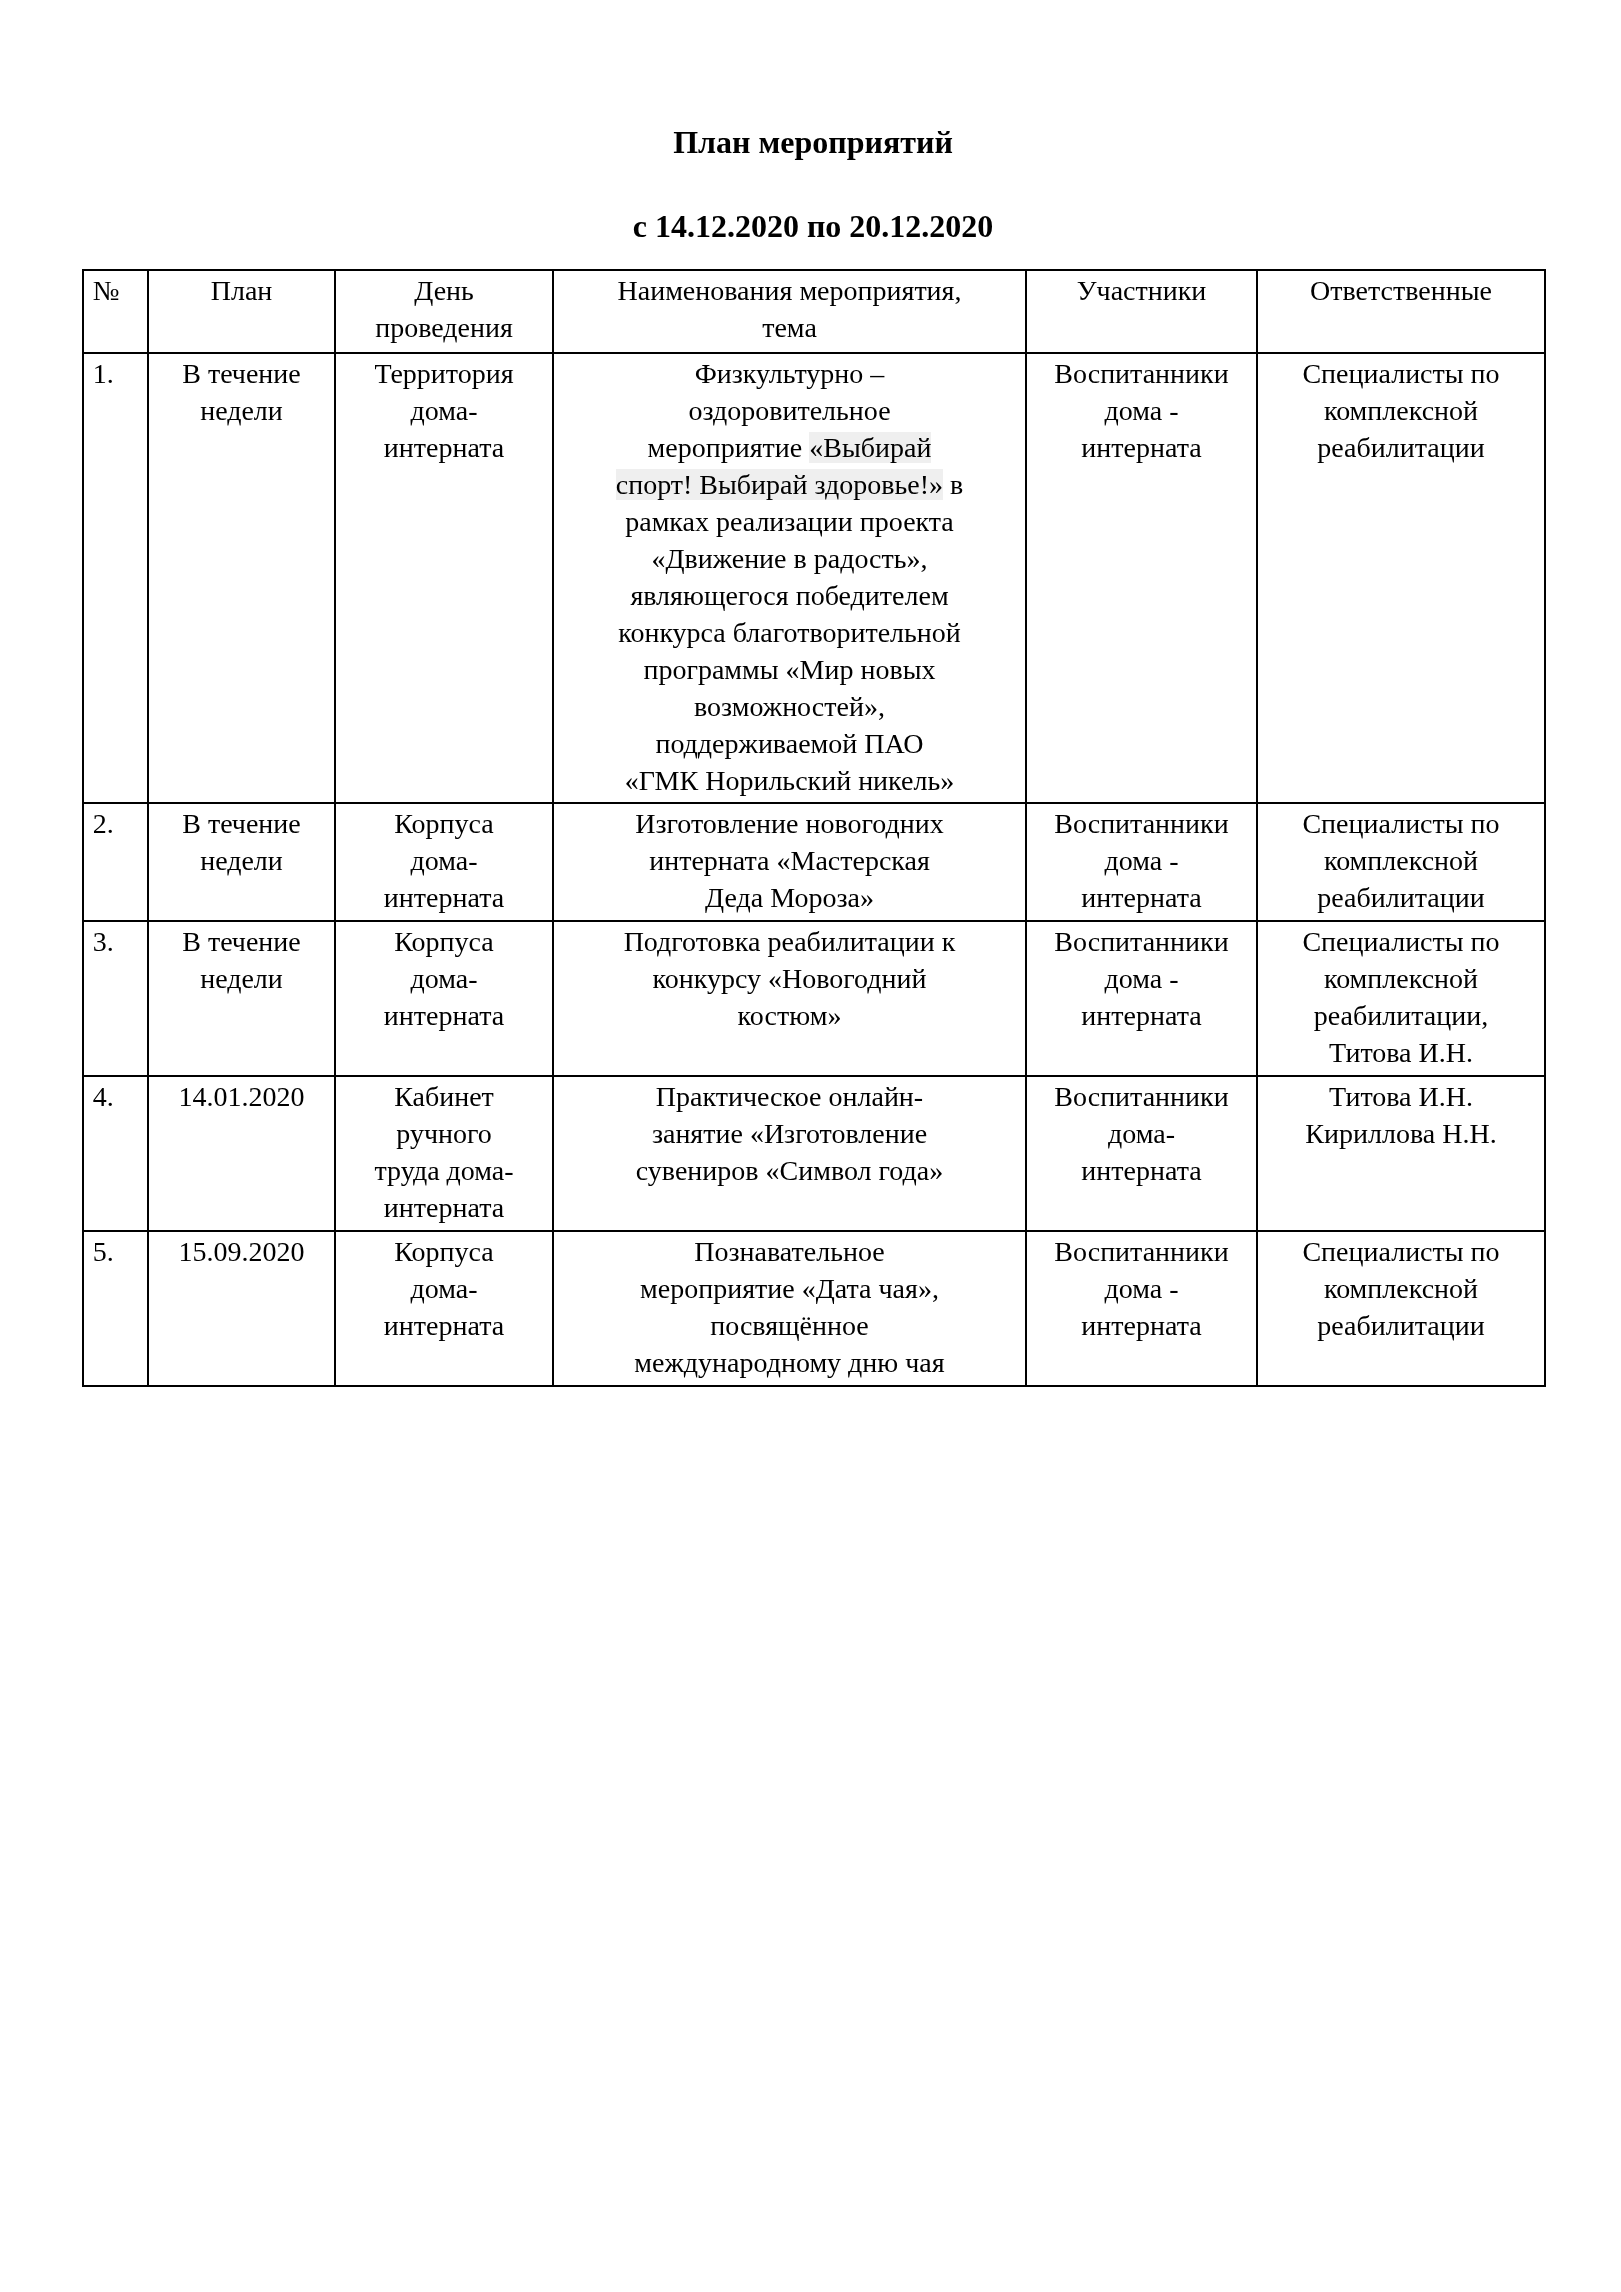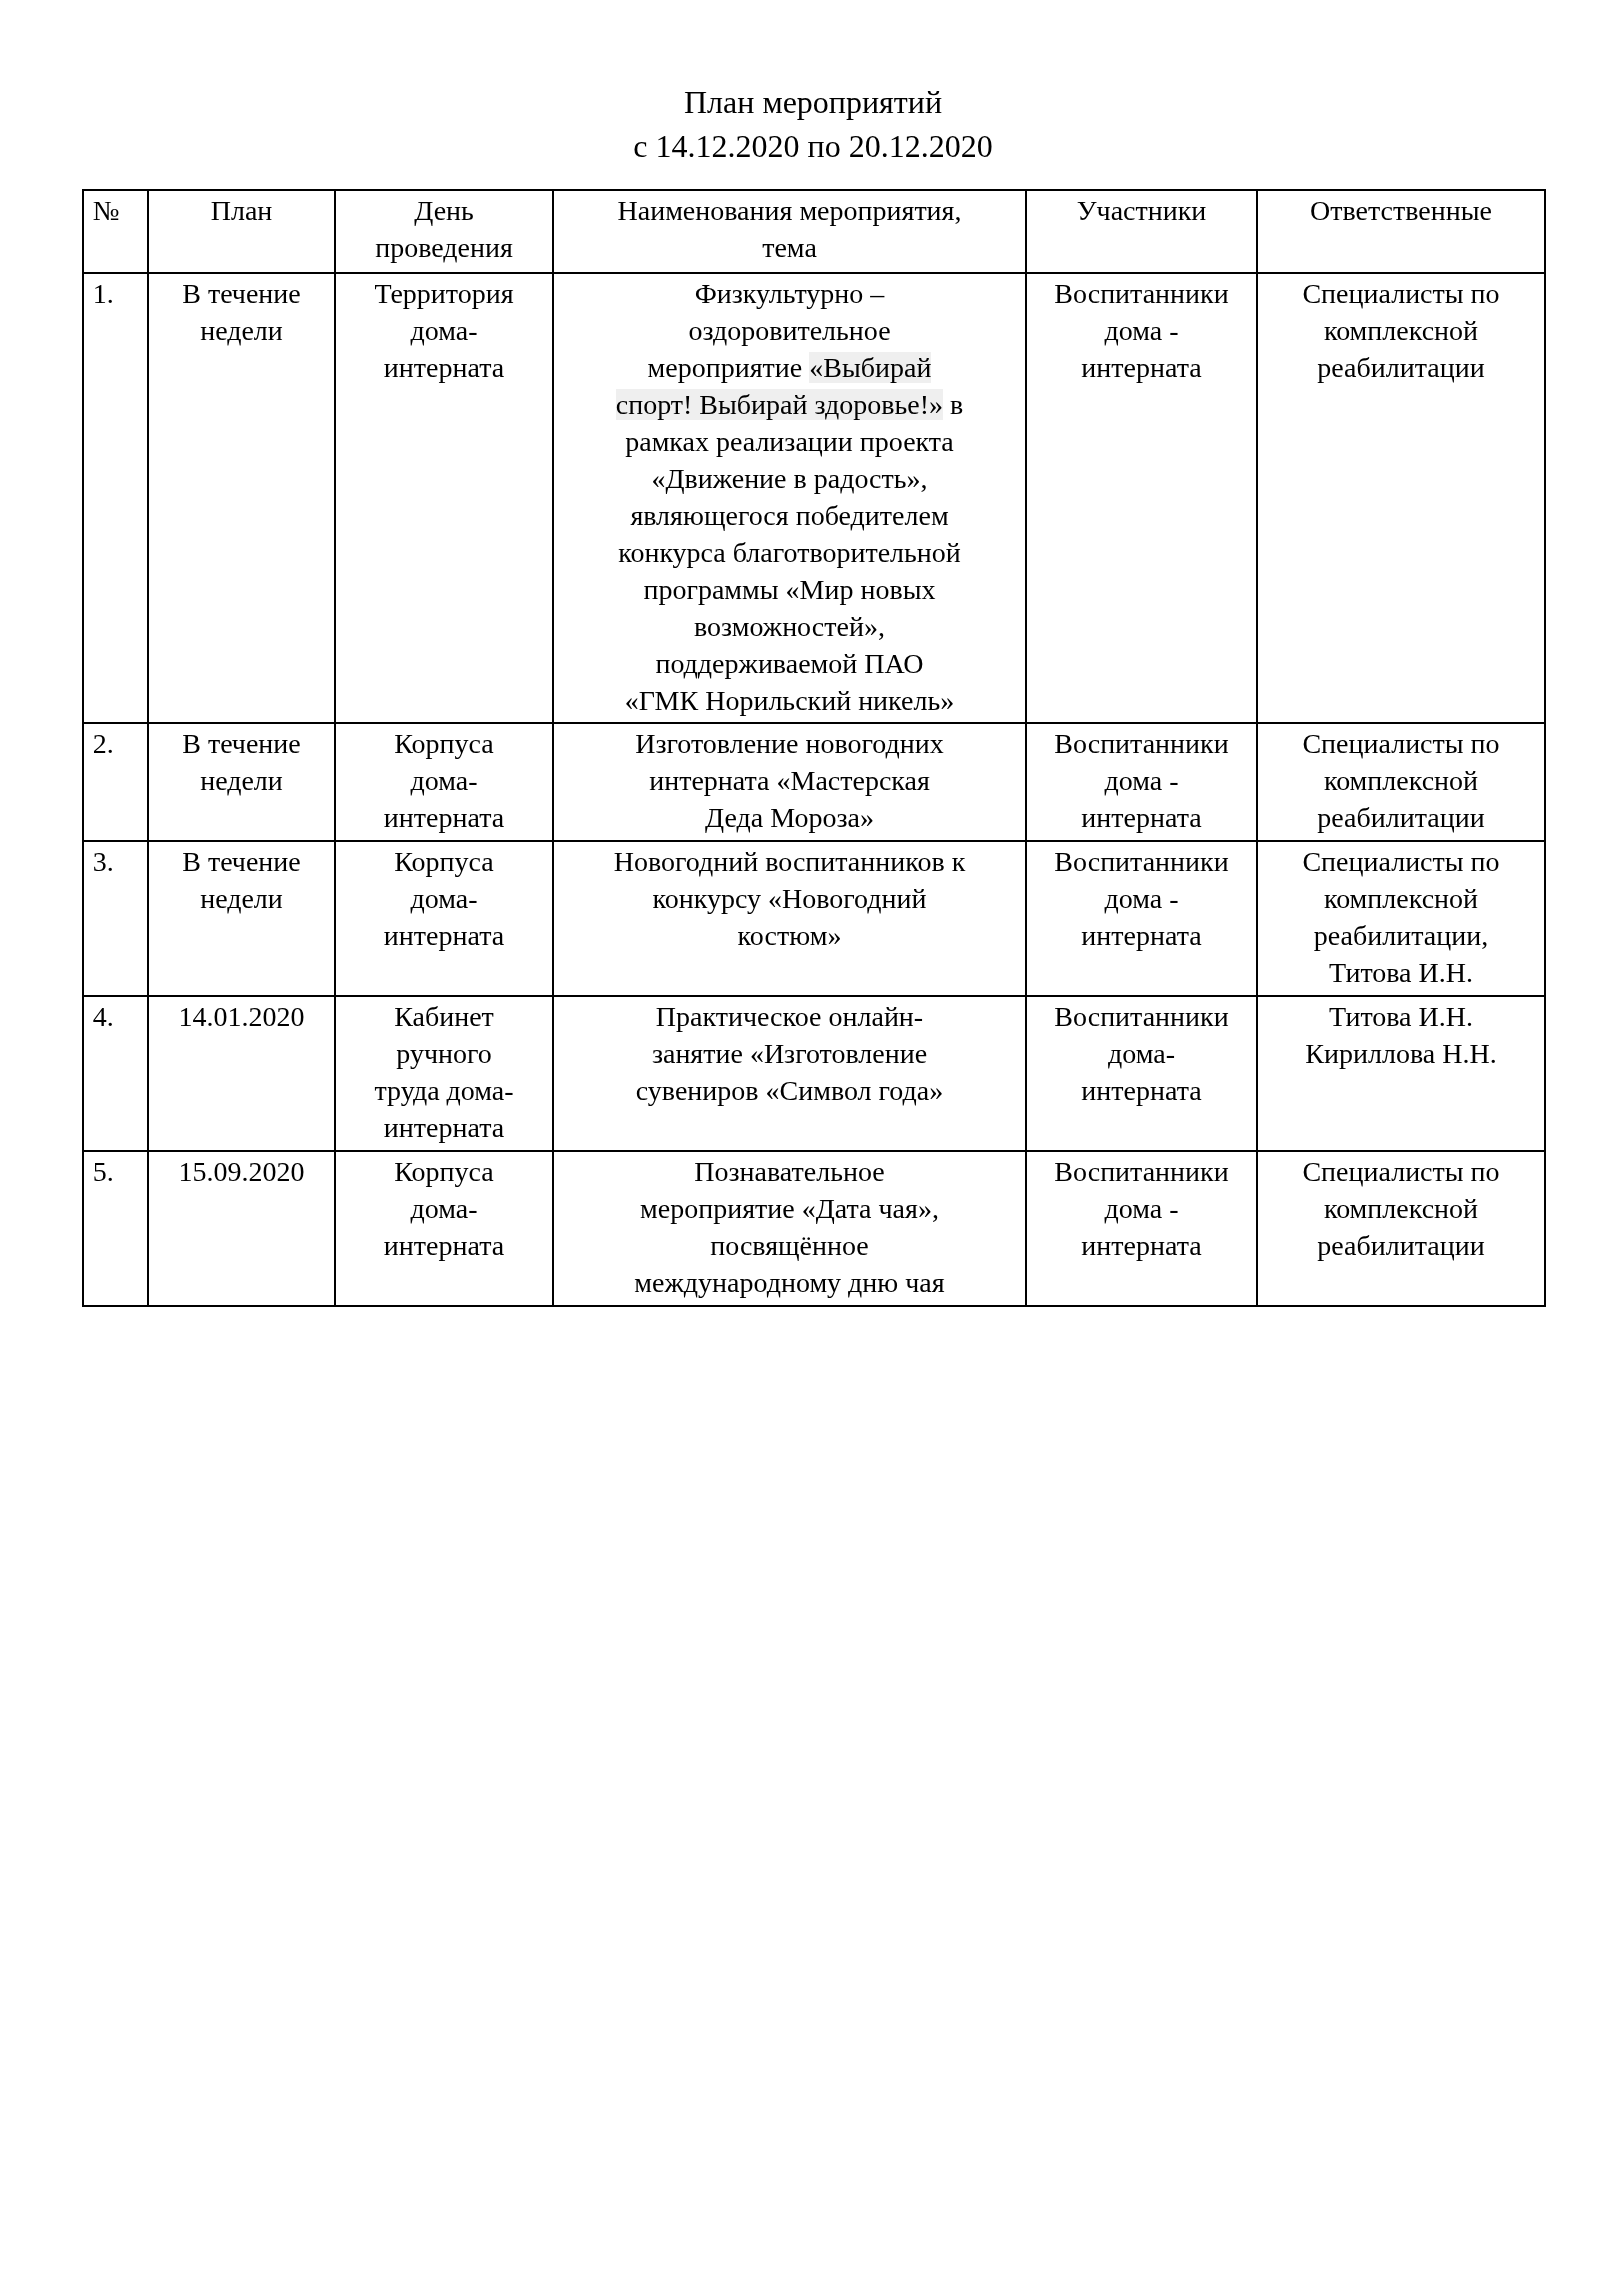--- a/index.html
+++ b/index.html
@@ -16,23 +16,24 @@
     overflow: hidden;
   }
   .title-block {
     width: 1462px;
     margin: 0 0 0 82px;
     padding-top: 80px;
     text-align: center;
   }
   .title-line {
     font-size: 32px;
-    font-weight: normal;
+    font-weight: bold;
     line-height: 44px;
     white-space: pre-line;
+    margin-top: 40px;
   }
   table.events {
     margin: 20.6px 0 0 82px;
     width: 1462px;
     border-collapse: collapse;
     table-layout: fixed;
     border: 2.9px solid #000;
   }
   table.events th, table.events td {
     border: 2px solid #000;
@@ -127,21 +128,21 @@
 комплексной
 реабилитации</td>
       </tr>
       <tr>
         <td class="cell-num">3.</td>
         <td>В течение
 недели</td>
         <td>Корпуса
 дома-
 интерната</td>
-        <td>Новогодний воспитанников к
+        <td>Подготовка реабилитации к
 конкурсу «Новогодний
 костюм»</td>
         <td>Воспитанники
 дома -
 интерната</td>
         <td>Специалисты по
 комплексной
 реабилитации,
 Титова И.Н.</td>
       </tr>

